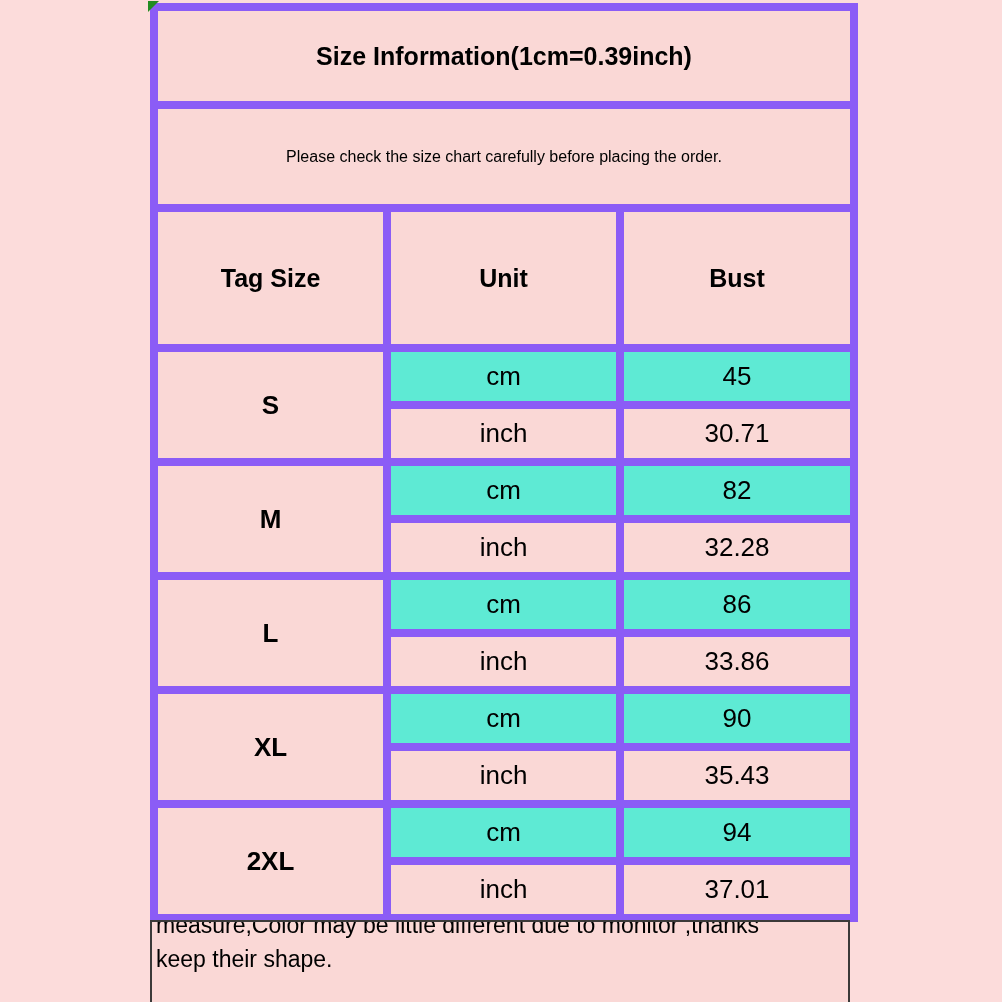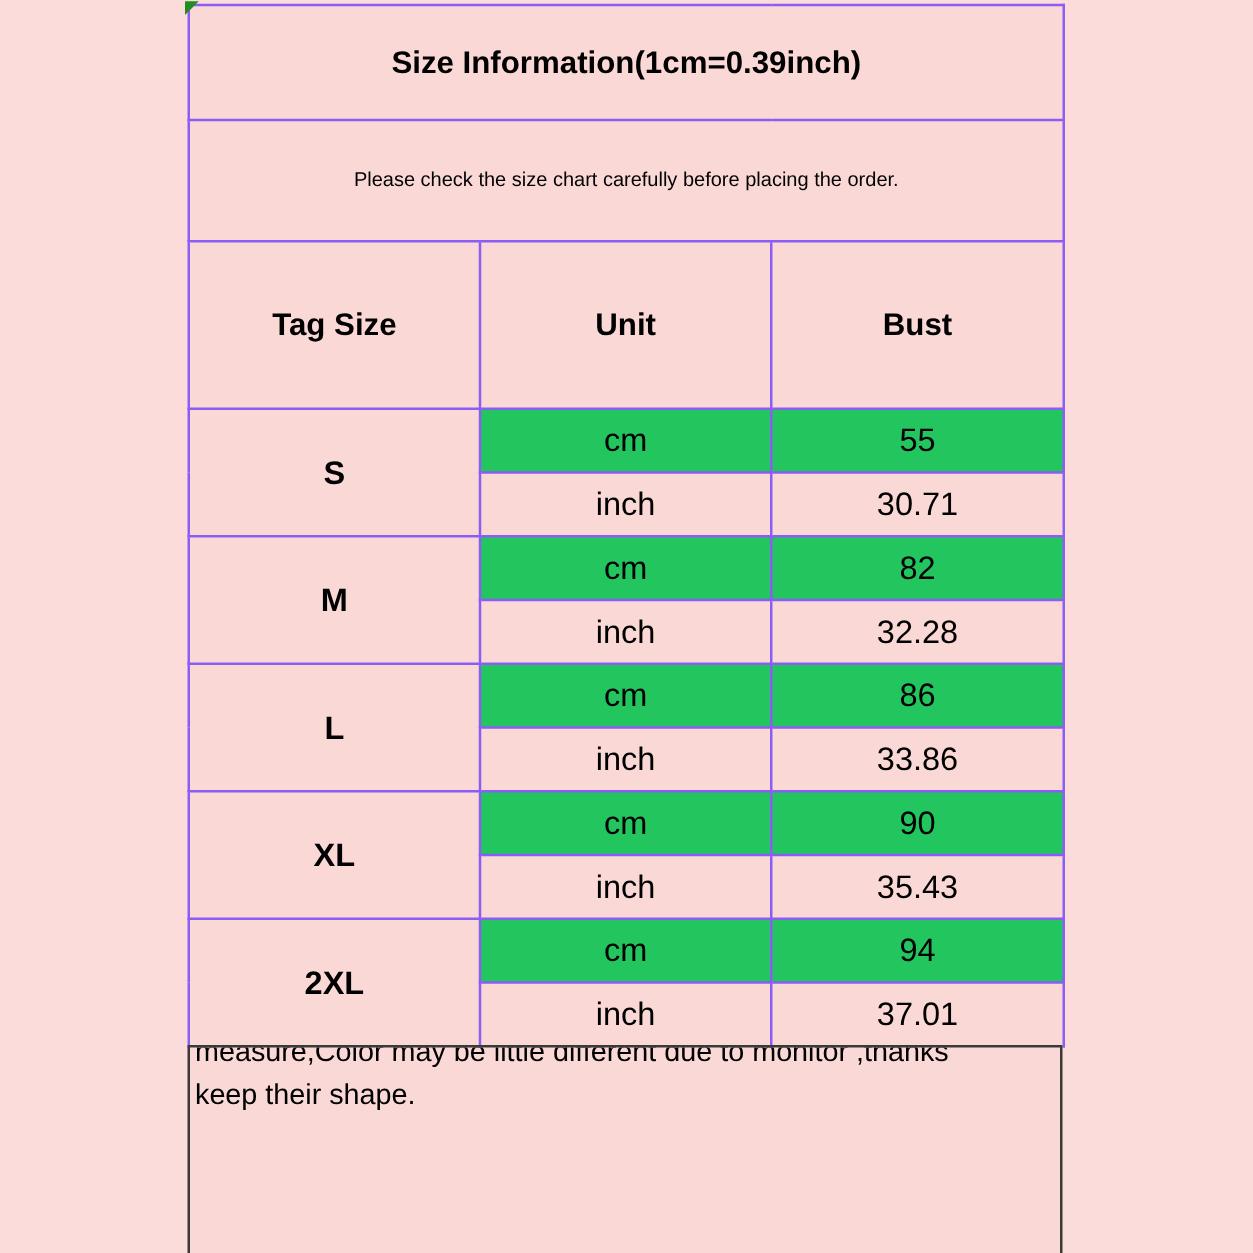--- a/index.html
+++ b/index.html
@@ -27,21 +27,21 @@
     border-top: 11px solid #228b22;
     border-right: 11px solid transparent;
     z-index: 3;
   }
   table.size-table {
     border-collapse: collapse;
     width: 700px;
     table-layout: fixed;
   }
   table.size-table td, table.size-table th {
-    border: 2px solid #8b5cf6;
+    border: 8px solid #8b5cf6;
     background: #fad8d6;
     text-align: center;
     vertical-align: middle;
     padding: 0;
     overflow: visible;
   }
   col.c1 { width: 233px; }
   col.c2 { width: 233px; }
   col.c3 { width: 234px; }
   tr.title-row td {
@@ -56,21 +56,21 @@
     white-space: nowrap;
   }
   tr.header-row th {
     height: 132px;
     font-size: 25px;
     font-weight: bold;
     margin-left: 37px;
   }
   tr.unit-row td { height: 49px; font-size: 26px; }
   td.tag-cell { font-size: 30px; font-weight: bold; }
-  tr.unit-row td.white-cell { background: #22c55e; }
+  tr.unit-row td.white-cell { background: #5eead4; }
   .attention-box {
     position: relative;
     margin-top: -2px;
     height: 172px;
     border: 2px solid #3b3a39;
     background: #fad8d6;
     overflow: hidden;
     z-index: 2;
   }
   .attention-inner {
@@ -107,21 +107,21 @@
 
     <tr class="header-row">
       <th>Tag Size</th>
       <th>Unit</th>
       <th>Bust</th>
     </tr>
 
     <tr class="unit-row">
       <td class="tag-cell" rowspan="2">S</td>
       <td class="white-cell">cm</td>
-      <td class="white-cell">55</td>
+      <td class="white-cell">45</td>
     </tr>
     <tr class="unit-row">
       <td>inch</td>
       <td>30.71</td>
     </tr>
 
     <tr class="unit-row">
       <td class="tag-cell" rowspan="2">M</td>
       <td class="white-cell">cm</td>
       <td class="white-cell">82</td>

